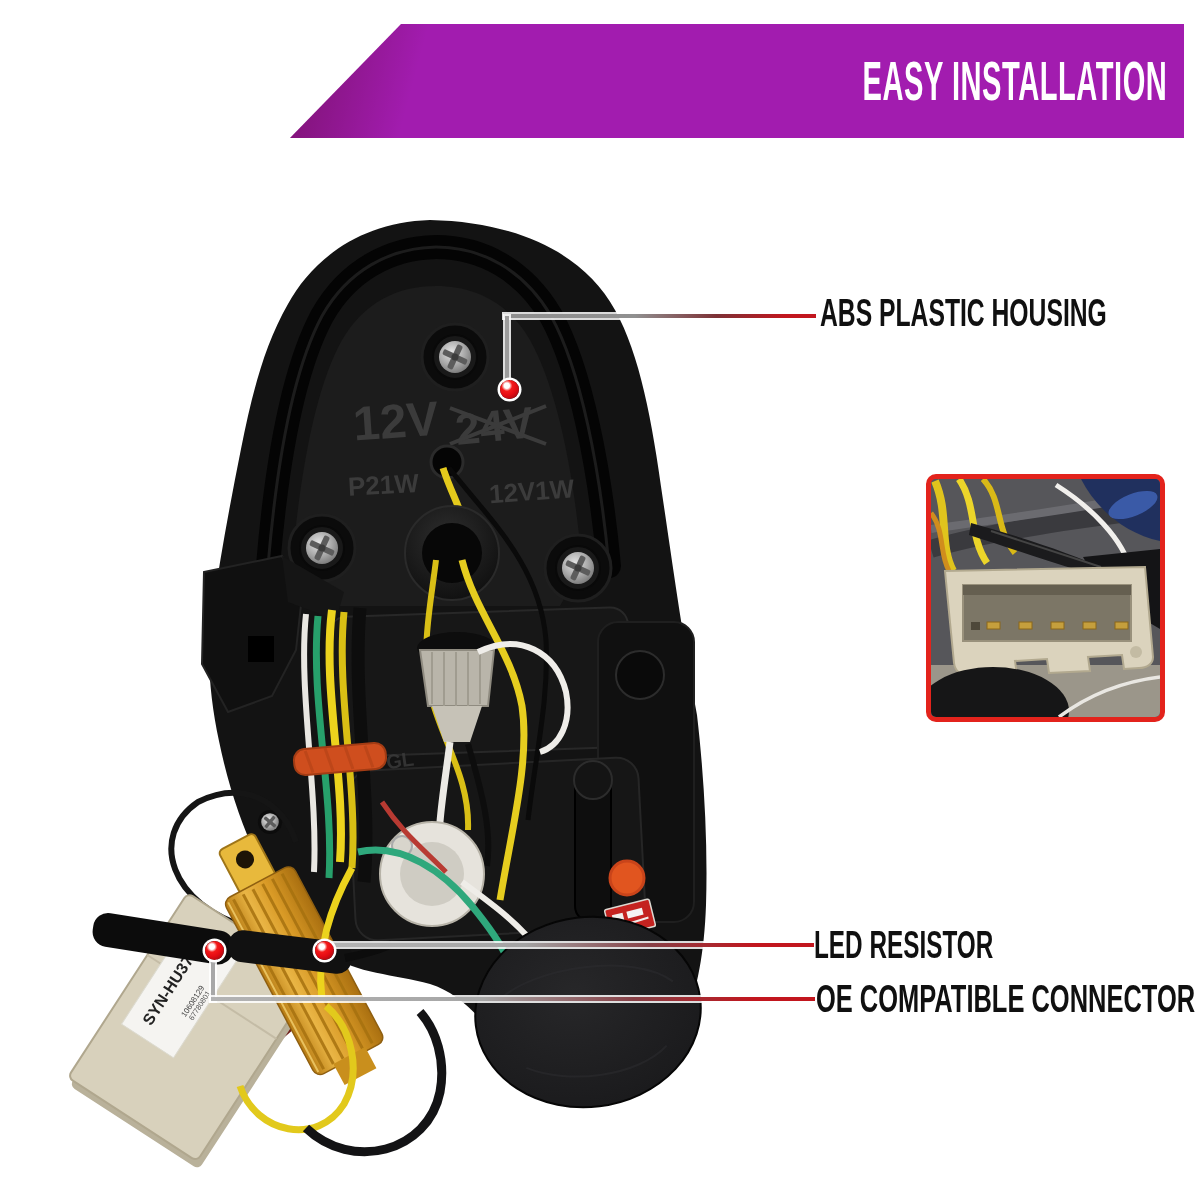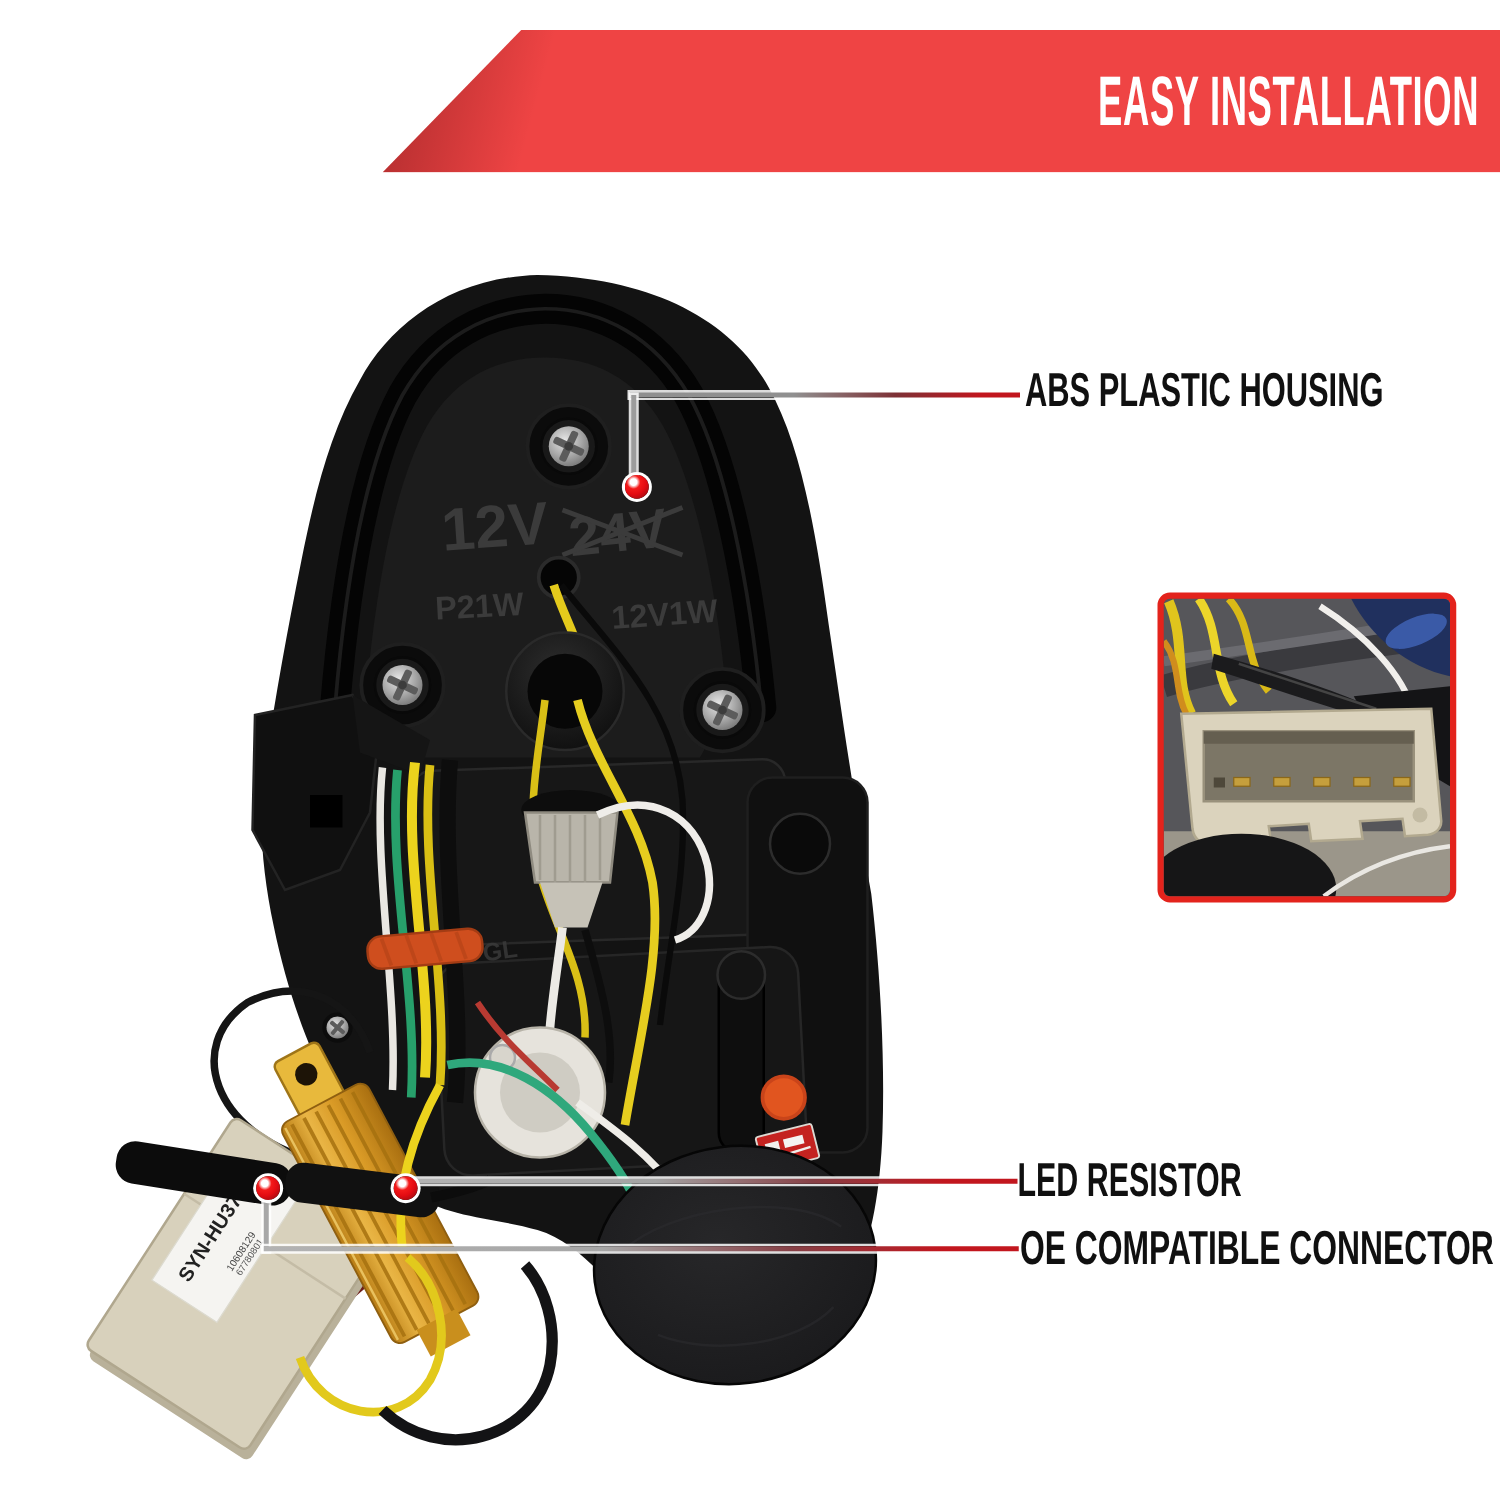--- a/index.html
+++ b/index.html
@@ -1,19 +1,19 @@
 <!DOCTYPE html>
 <html><head>
 <meta charset="utf-8">
 <style>
   html,body{margin:0;padding:0;background:#ffffff;}
   .stage{position:relative;width:1200px;height:1200px;background:#ffffff;overflow:hidden;
          font-family:"Liberation Sans", sans-serif;}
   
-  .banner{position:absolute;left:280px;top:24px;width:920px;height:114px;background:#ef4444;
+  .banner{position:absolute;left:264px;top:24px;width:920px;height:114px;background:#a21caf;
           clip-path:polygon(137px 0,100% 0,100% 100%,26px 100%);
           display:flex;align-items:center;justify-content:flex-end;padding-right:0;}
   .banner::before{content:"";position:absolute;inset:0;
           background:linear-gradient(105deg,rgba(60,0,5,.45) 0px,rgba(60,0,5,0) 160px);}
   .banner-text{position:relative;color:#fff;font-weight:700;font-size:56px;line-height:1;
           letter-spacing:1px;transform:scaleX(.52);transform-origin:right center;
           margin-right:17px;white-space:nowrap;}
   
   .callout-label{position:absolute;color:#101010;font-weight:700;font-size:38px;line-height:1.1;
           white-space:nowrap;transform-origin:left center;}

